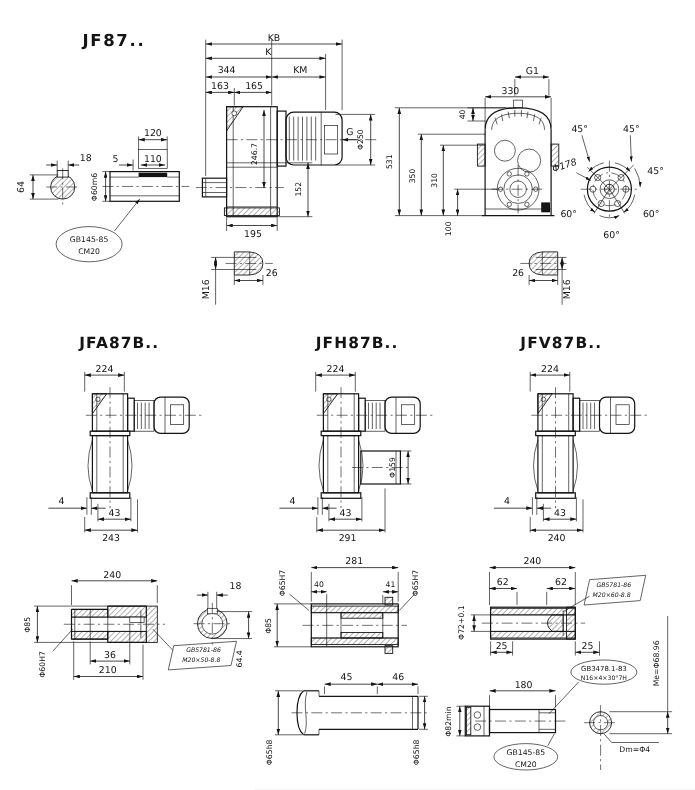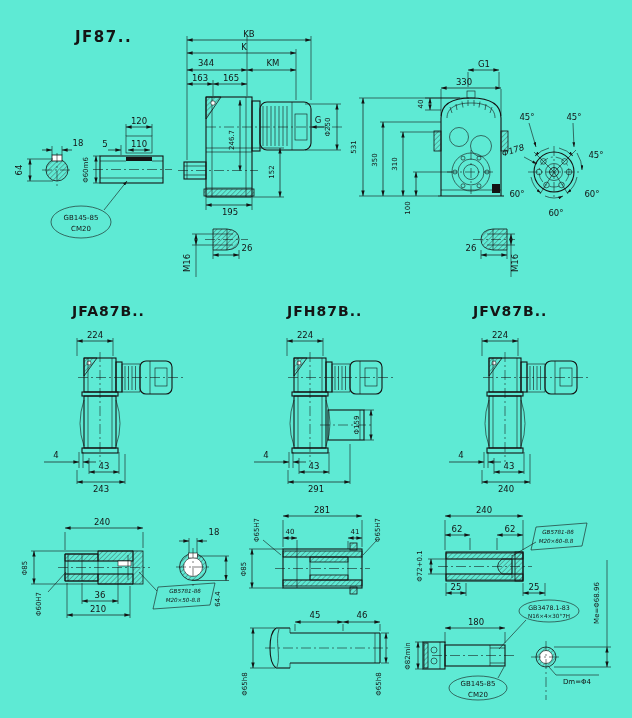--- a/index.html
+++ b/index.html
@@ -1,16 +1,16 @@
 <!DOCTYPE html>
 <html><head>
 <meta charset="utf-8">
 <style>
   html,body{margin:0;padding:0;background:#e8e8e8;}
-  #page{width:632px;height:718px;background:#5eead4;position:relative;overflow:hidden;}
+  #page{width:632px;height:718px;background:#ffffff;position:relative;overflow:hidden;}
   svg{position:absolute;top:0;left:0;}
   svg text{font-family:"DejaVu Sans","Liberation Sans",sans-serif;fill:#141414;}
   .t{font-size:8.5px;}
   .ts{font-size:7px;}
   .t6{font-size:6.3px;}
   .tt{font-size:5.6px;}
   .ttl{font-size:15px;font-weight:bold;letter-spacing:1.5px;}
   .ttl2{font-size:14px;font-weight:bold;letter-spacing:1px;}
   .it{font-style:italic;}
   .ln{stroke:#141414;fill:none;stroke-width:1.1;}

